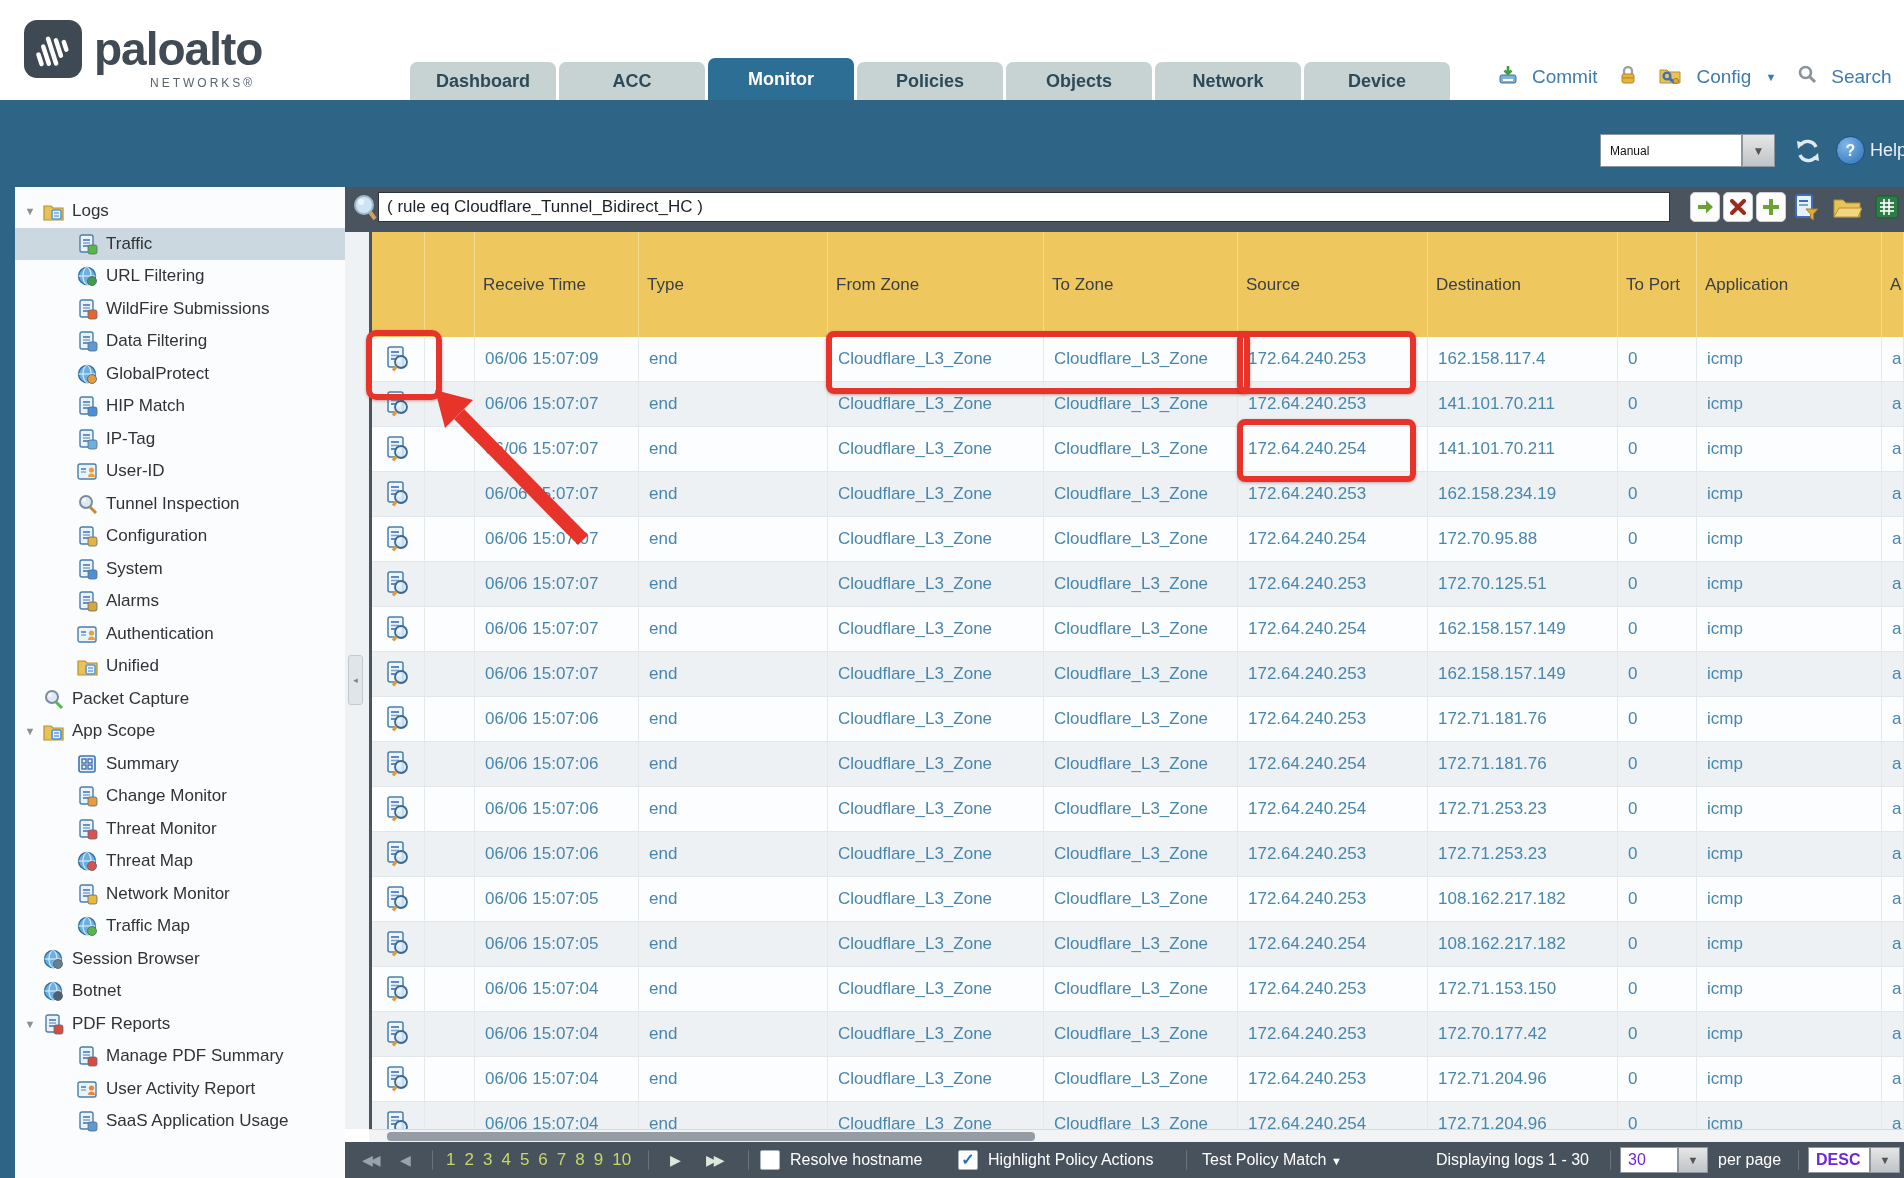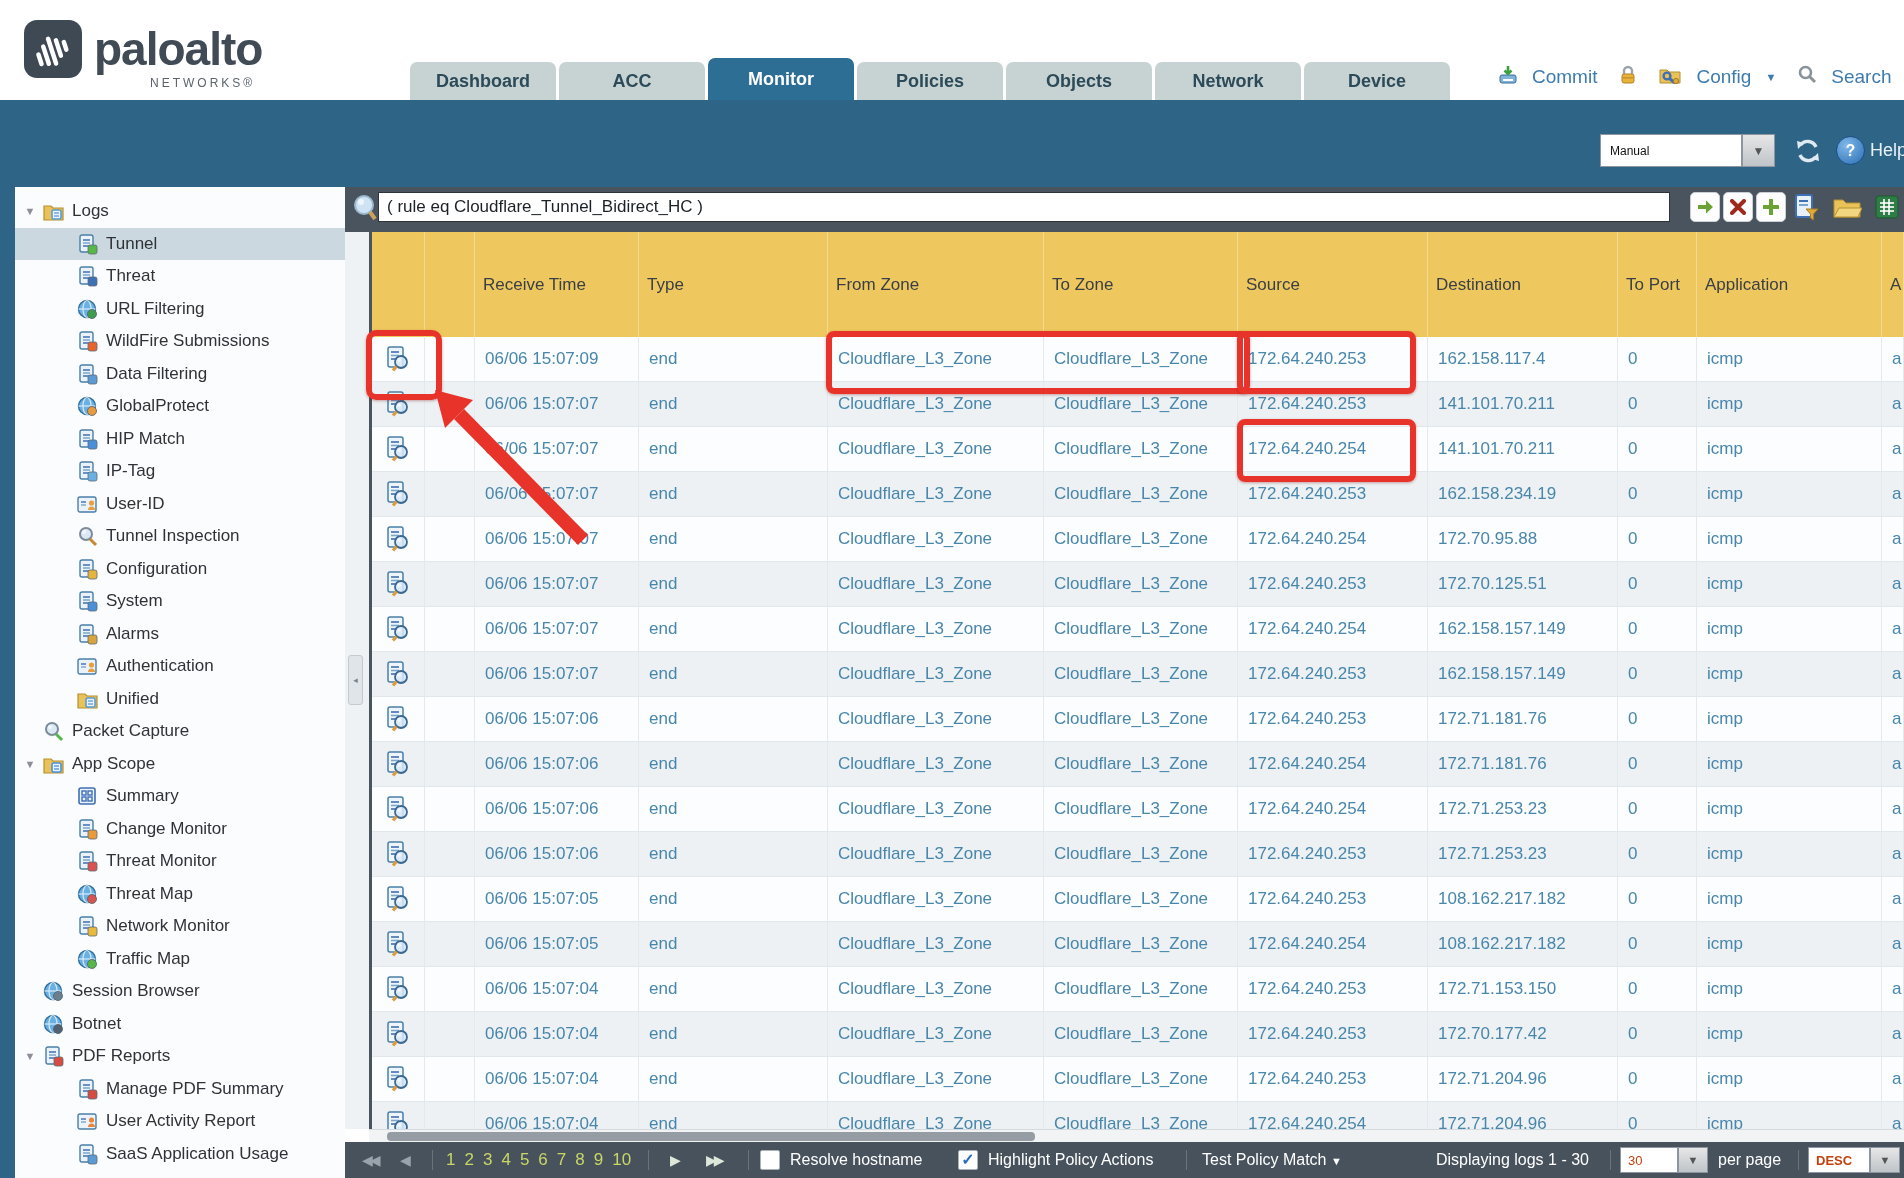--- a/index.html
+++ b/index.html
@@ -65,21 +65,21 @@
   .fel{position:absolute;top:50%;transform:translateY(-50%);white-space:nowrap;}
   .fsep{position:absolute;top:8px;width:1px;height:20px;background:#6a737c;}
   .pgbtn{color:#99a3ac;font-size:14px;letter-spacing:-3px;cursor:pointer;}
   .pgbtn.fwd{color:#dde8da;}
   .pages{display:flex;gap:9px;font-size:17px;color:#c9d765;cursor:pointer;}
   .fcb{width:20px;height:20px;background:#fff;border:1px solid #aab2ba;border-radius:2px;box-sizing:border-box;
        display:flex;align-items:center;justify-content:center;cursor:pointer;}
   .fcb .ck{color:#2a6fb5;font-weight:bold;font-size:16px;line-height:1;}
   .flabel{color:#fff;font-size:16px;}
   .fsel{background:#fff;border:1px solid #8d969e;height:26px;box-sizing:border-box;display:flex;align-items:center;
-        padding-left:7px;font-size:13px;color:#c2410c;}
+        padding-left:7px;font-size:16px;color:#6d28d9;}
   .fselbtn{height:26px;width:30px;box-sizing:border-box;border:1px solid #8d969e;background:linear-gradient(#e6e6e6,#bfc4c8);
            display:flex;align-items:center;justify-content:center;color:#555;font-size:11px;cursor:pointer;}
   
   .anno{position:absolute;z-index:50;pointer-events:none;}
   .rbox{position:absolute;border:6px solid #e8332a;border-radius:10px;box-shadow:0 1px 3px rgba(120,0,0,.35);}
 </style>
 </head>
 <body>
 
 <div id="app">
@@ -165,32 +165,21 @@
       </div>
       <div class="snode sel">
         <span class="ind1"></span>
         <span class="sico"><svg width="22" height="22" viewBox="-1 -1 22 22">
             <rect x="3" y="1" width="13" height="17" rx="2" fill="#eaf2fb" stroke="#4a7fa8" stroke-width="1.4"></rect>
             <line x1="6" y1="6" x2="13" y2="6" stroke="#3f6fb5" stroke-width="1.5"></line>
             <line x1="6" y1="9" x2="13" y2="9" stroke="#7aa7c9" stroke-width="1.5"></line>
             <line x1="6" y1="12" x2="13" y2="12" stroke="#3f6fb5" stroke-width="1.5"></line>
             <rect x="11" y="11" width="9" height="9" rx="2" fill="#58b847" stroke="#5b6b77" stroke-width="0.8"></rect>
           </svg></span>
-        <span>Tunnel</span>
-      </div>
-      <div class="snode">
-        <span class="ind1"></span>
-        <span class="sico"><svg width="22" height="22" viewBox="-1 -1 22 22">
-            <rect x="3" y="1" width="13" height="17" rx="2" fill="#eaf2fb" stroke="#4a7fa8" stroke-width="1.4"></rect>
-            <line x1="6" y1="6" x2="13" y2="6" stroke="#3f6fb5" stroke-width="1.5"></line>
-            <line x1="6" y1="9" x2="13" y2="9" stroke="#7aa7c9" stroke-width="1.5"></line>
-            <line x1="6" y1="12" x2="13" y2="12" stroke="#3f6fb5" stroke-width="1.5"></line>
-            <rect x="11" y="11" width="9" height="9" rx="2" fill="#3f6fb5" stroke="#5b6b77" stroke-width="0.8"></rect>
-          </svg></span>
-        <span>Threat</span>
+        <span>Traffic</span>
       </div>
       <div class="snode">
         <span class="ind1"></span>
         <span class="sico"><svg width="22" height="22" viewBox="-1 -1 22 22">
             <circle cx="10" cy="10" r="8.5" fill="#6ab0e3" stroke="#2f6f9e" stroke-width="1.4"></circle>
             <ellipse cx="10" cy="10" rx="4" ry="8.5" fill="none" stroke="#d7ebf8" stroke-width="1.2"></ellipse>
             <line x1="1.5" y1="10" x2="18.5" y2="10" stroke="#d7ebf8" stroke-width="1.2"></line>
             <circle cx="15" cy="15" r="4.5" fill="#3f9e4e" stroke="#52606c" stroke-width="0.8"></circle>
           </svg></span>
         <span>URL Filtering</span>

